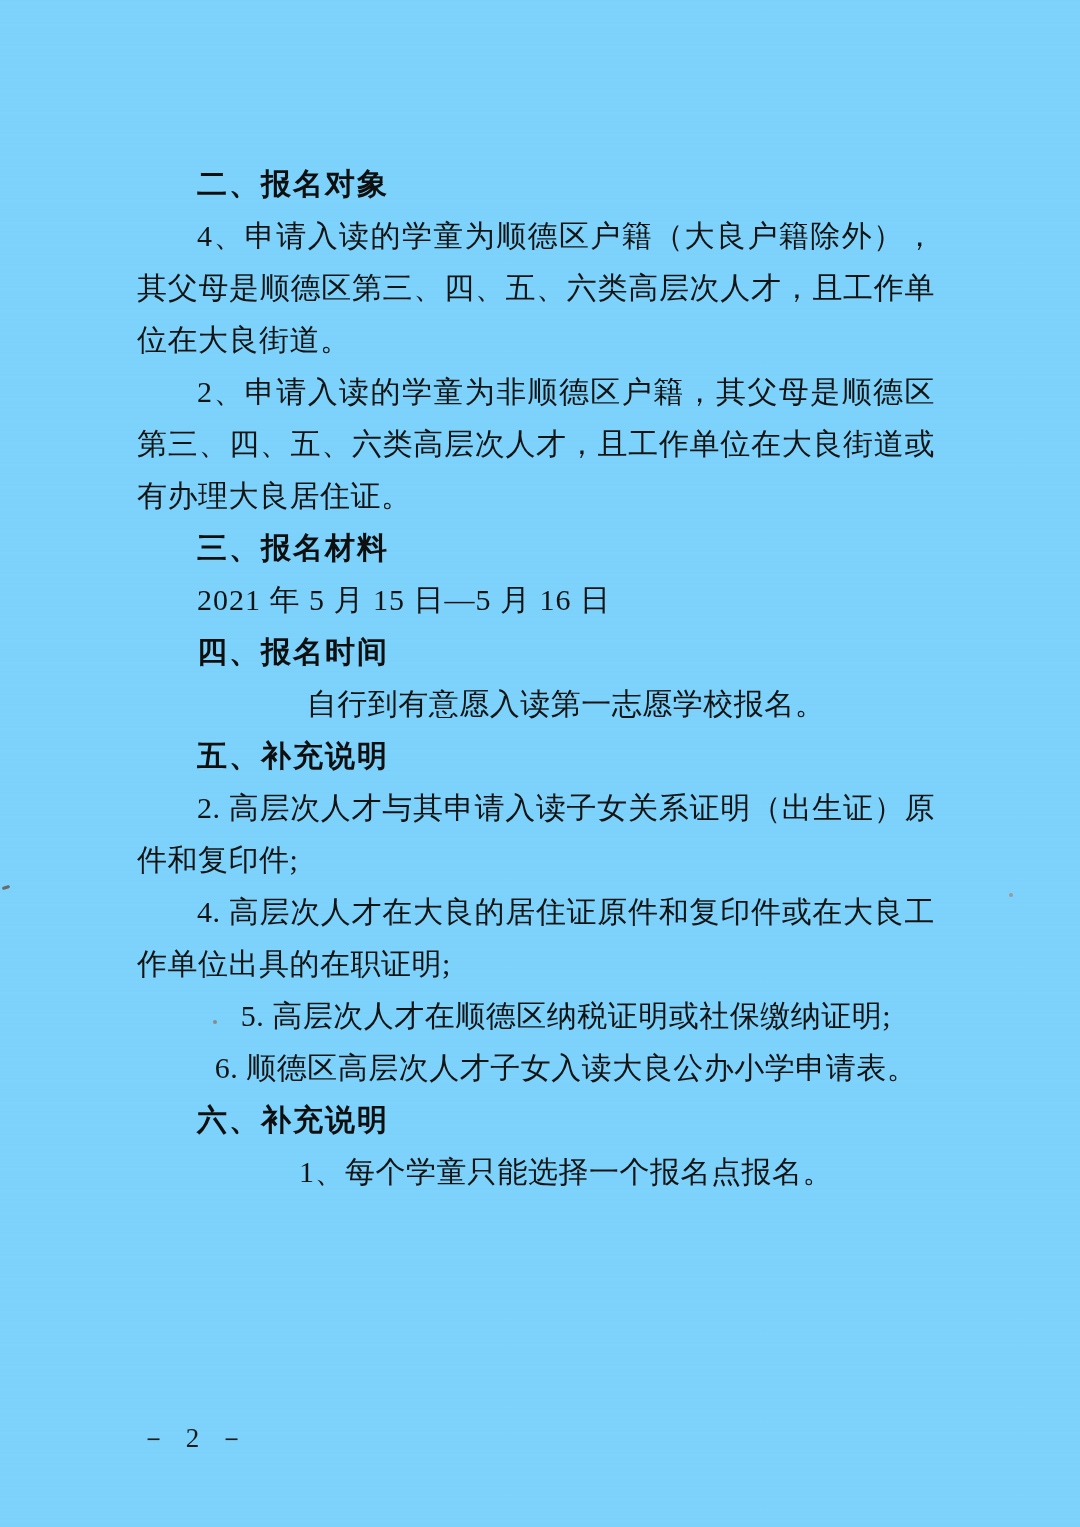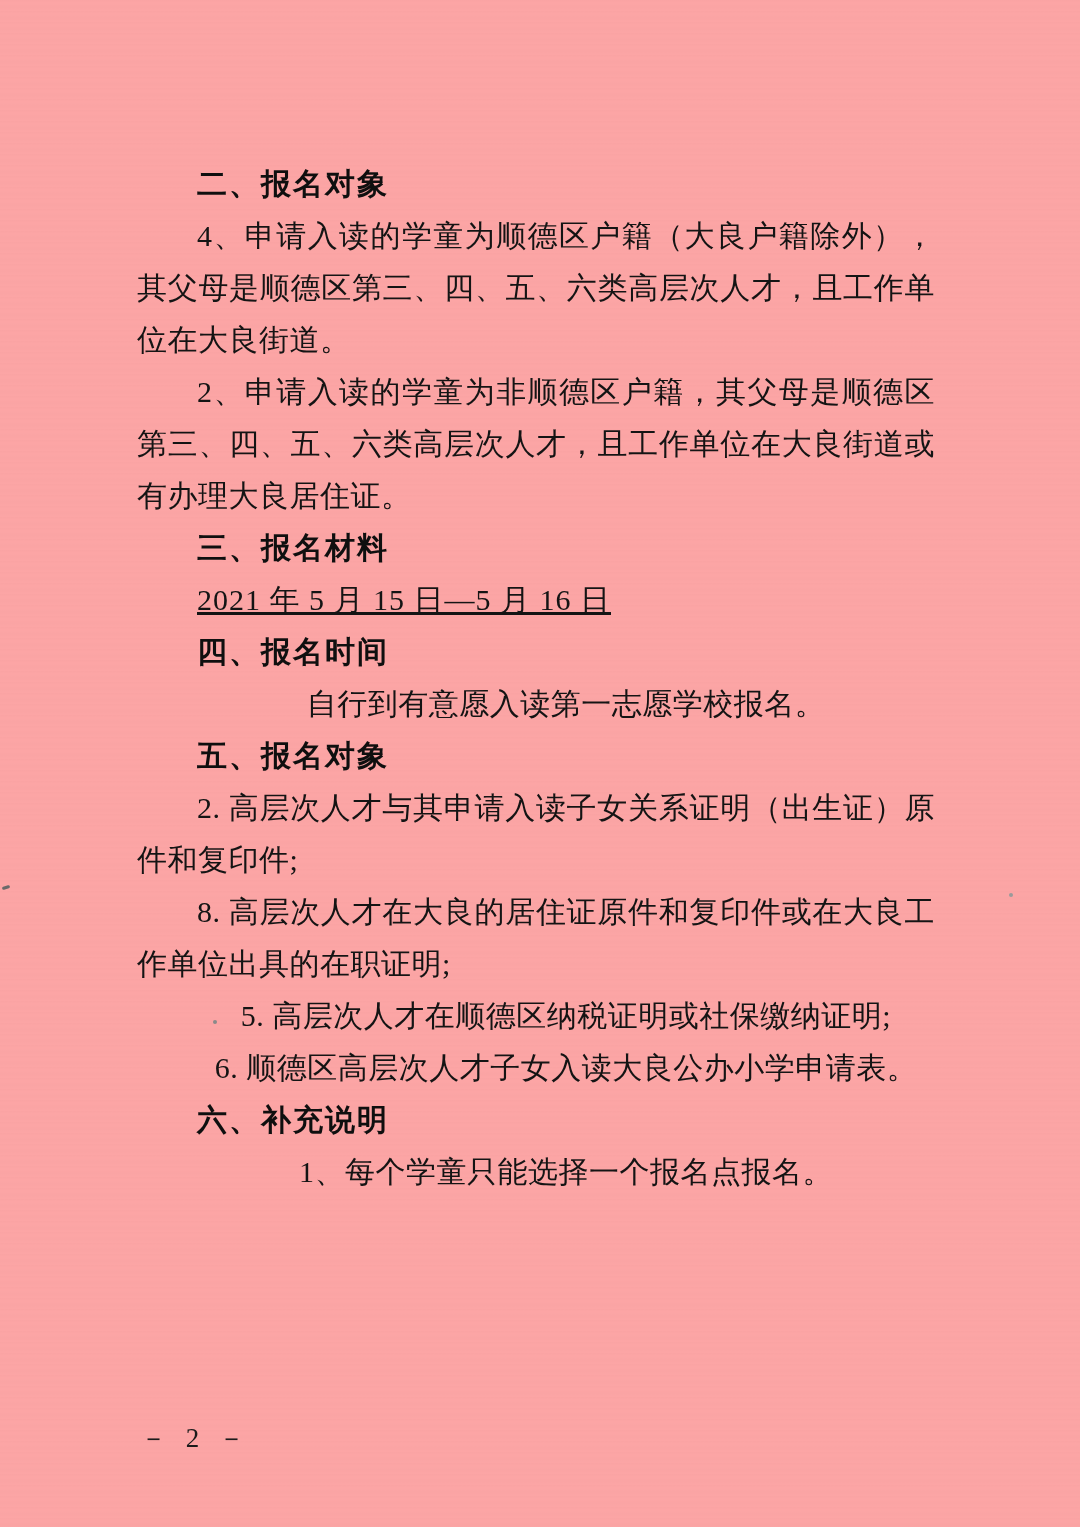--- a/index.html
+++ b/index.html
@@ -4,21 +4,21 @@
 <style>
   html, body {
     margin: 0;
     padding: 0;
     background: #ffffff;
   }
   .page {
     position: relative;
     width: 1080px;
     height: 1527px;
-    background: #fca5a5;
+    background: #7dd3fc;
     overflow: hidden;
     font-family: "Liberation Serif", "DejaVu Serif", serif;
     color: #141414;
   }
   
   .page::before {
     content: "";
     position: absolute;
     inset: 0;
     background: repeating-linear-gradient(
@@ -57,21 +57,20 @@
     text-indent: 2em;
   }
   .para.single {
     text-align: center;
   }
   .date-line {
     margin: 0;
     text-indent: 2em;
     text-align: left;
     letter-spacing: 1px;
-    text-decoration: underline;
   }
   .page-number {
     position: absolute;
     left: 140px;
     top: 1420px;
     font-size: 27px;
     letter-spacing: 6px;
     color: #1b1b1b;
     font-family: "Liberation Serif", "DejaVu Serif", serif;
   }
@@ -115,23 +114,23 @@
     <h2 class="heading">二、报名对象</h2>
     <p class="para">4、申请入读的学童为顺德区户籍（大良户籍除外），其父母是顺德区第三、四、五、六类高层次人才，且工作单位在大良街道。</p>
     <p class="para">2、申请入读的学童为非顺德区户籍，其父母是顺德区第三、四、五、六类高层次人才，且工作单位在大良街道或有办理大良居住证。</p>
 
     <h2 class="heading">三、报名材料</h2>
     <p class="date-line">2021 年 5 月 15 日—5 月 16 日</p>
 
     <h2 class="heading">四、报名时间</h2>
     <p class="para single">自行到有意愿入读第一志愿学校报名。</p>
 
-    <h2 class="heading">五、报名对象</h2>
+    <h2 class="heading">五、补充说明</h2>
     <p class="para">2. 高层次人才与其申请入读子女关系证明（出生证）原件和复印件;</p>
-    <p class="para">8. 高层次人才在大良的居住证原件和复印件或在大良工作单位出具的在职证明;</p>
+    <p class="para">4. 高层次人才在大良的居住证原件和复印件或在大良工作单位出具的在职证明;</p>
     <p class="para single">5. 高层次人才在顺德区纳税证明或社保缴纳证明;</p>
     <p class="para single">6. 顺德区高层次人才子女入读大良公办小学申请表。</p>
 
     <h2 class="heading">六、补充说明</h2>
     <p class="para single">1、每个学童只能选择一个报名点报名。</p>
 
   </div>
 
   <div class="page-number">－ 2 －</div>
 

